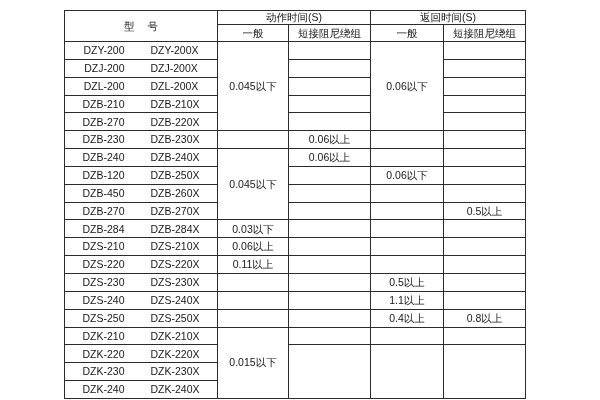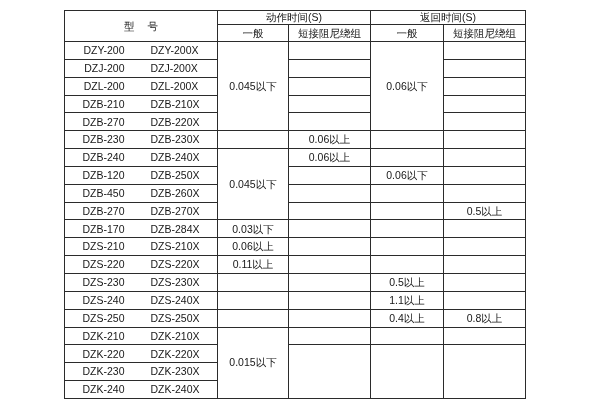--- a/index.html
+++ b/index.html
@@ -179,21 +179,21 @@
               <span>DZB-270X</span>
             </div>
           </td>
         <td></td>
         <td></td>
         <td>0.5以上</td>
       </tr>
       <tr class="drow">
         <td>
             <div class="mpair">
-              <span>DZB-170</span>
+              <span>DZB-284</span>
               <span>DZB-284X</span>
             </div>
           </td>
         <td>0.03以下</td>
         <td></td>
         <td></td>
         <td></td>
       </tr>
       <tr class="drow">
         <td>

